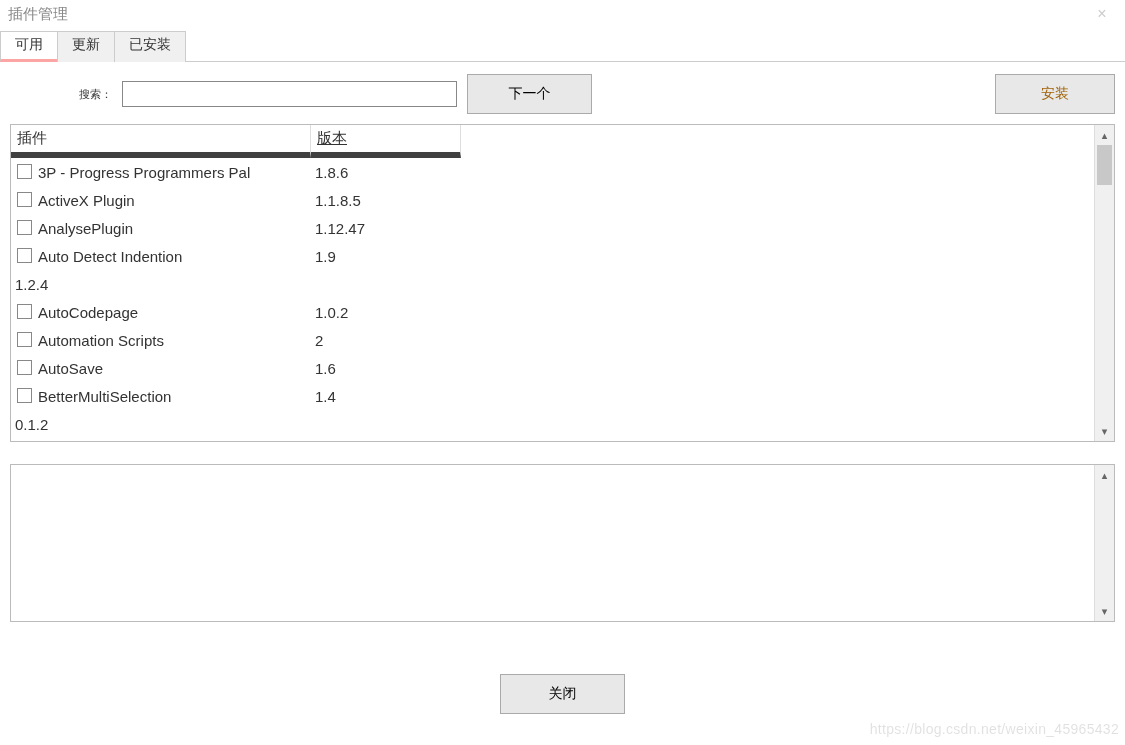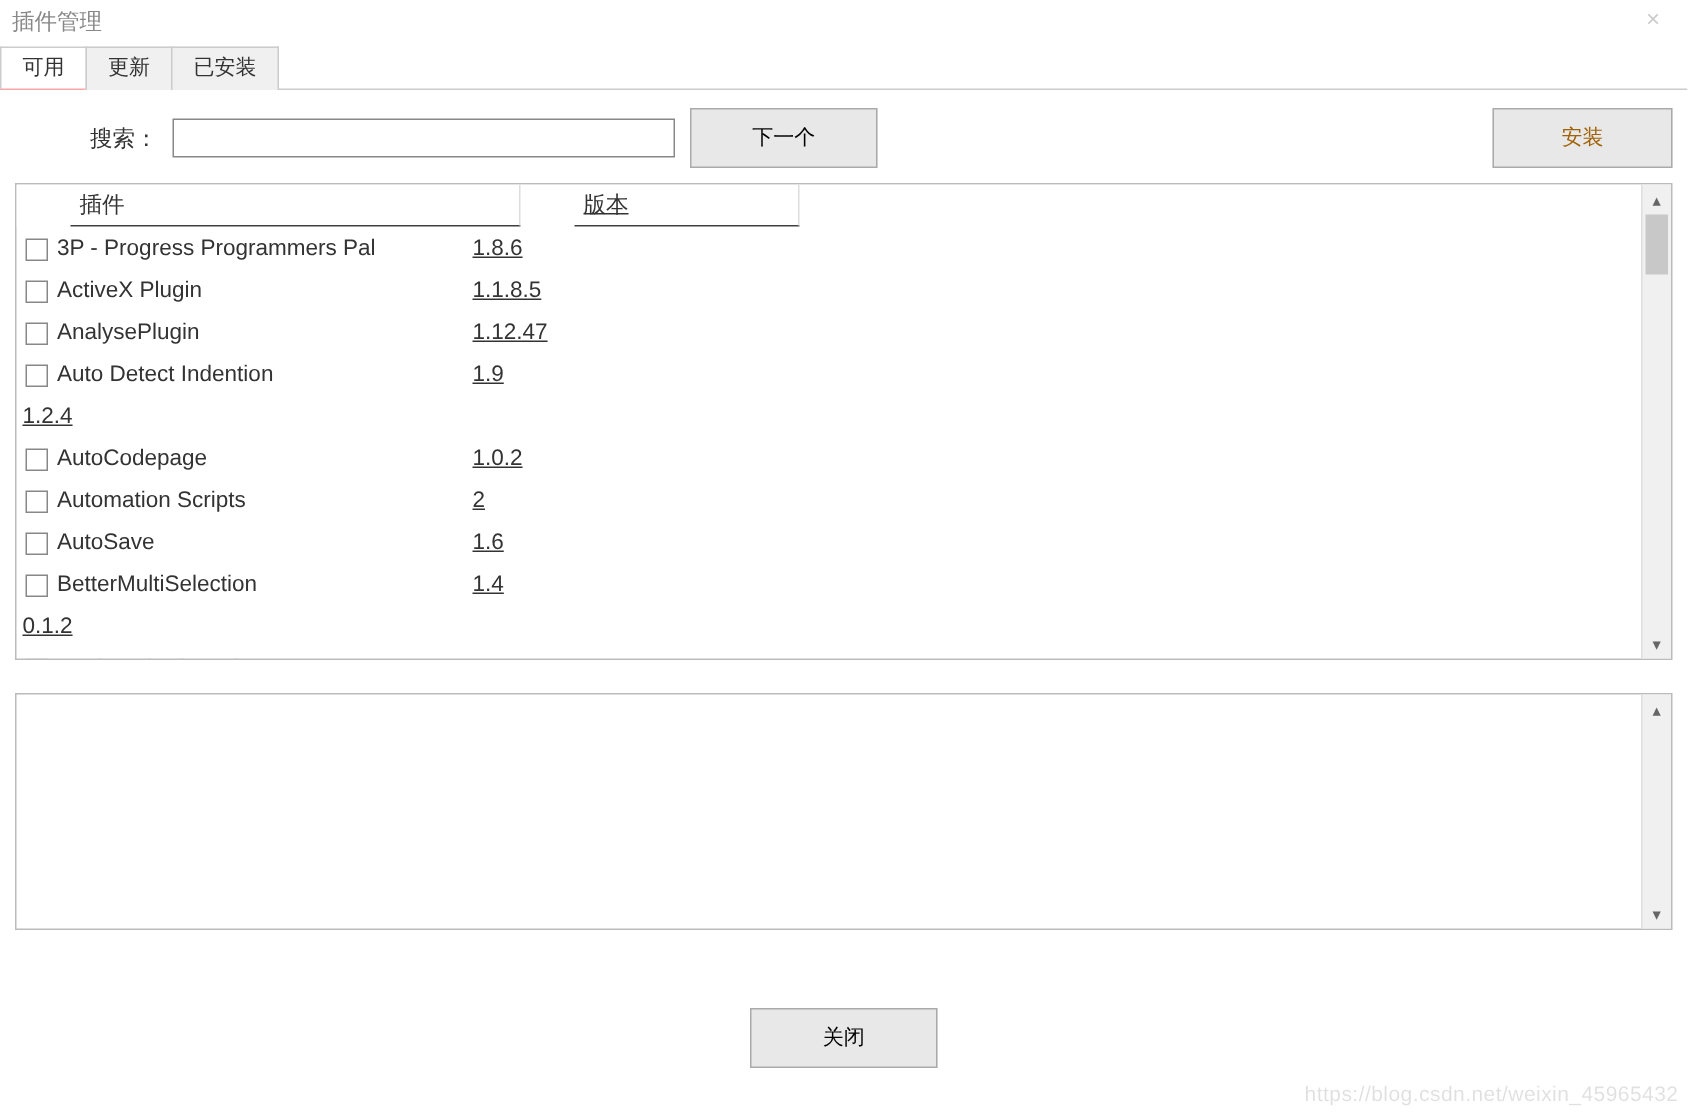--- a/index.html
+++ b/index.html
@@ -39,33 +39,33 @@
     border-bottom: none;
     background: #f0f0f0;
     margin-right: -1px;
     font-size: 14px;
     cursor: pointer;
     position: relative;
     top: 1px;
   }
   .tab.active {
     background: #fff;
-    border-bottom: 1px solid #fca5a5;
+    border-bottom: 3px solid #fca5a5;
   }
   .content {
     padding: 12px 10px 10px 10px;
   }
   .toolbar {
     display: flex;
     align-items: center;
     gap: 10px;
     margin-bottom: 10px;
     padding-left: 50px;
   }
-  .toolbar label { font-size: 15px; }
+  .toolbar label { font-size: 11px; margin-left: 19px; }
   .search-input {
     width: 335px;
     height: 26px;
     border: 1px solid #888;
     padding: 2px 4px;
     font-size: 14px;
   }
   .btn {
     height: 40px;
     min-width: 125px;
@@ -90,49 +90,47 @@
     flex-direction: column;
   }
   .cols {
     display: flex;
     background: #fff;
     font-size: 15px;
   }
   .cols .c {
     padding: 4px 6px;
     border-right: 1px solid #ddd;
-    border-bottom: 1px solid #404040;
-    margin-left: 36px;
+    border-bottom: 6px solid #404040;
   }
   .c1 { width: 300px; flex-shrink:0; }
   .c2 { width: 150px; flex-shrink:0;text-decoration:underline; }
   .rows {
     flex: 1;
     overflow: hidden;
   }
   .row {
     display: flex;
     align-items: center;
     font-size: 15px;
     height: 28px;
   }
   .row .cell1 {
     width: 300px;
     display: flex;
-    align-items: flex-end;
+    align-items: flex-start;
     gap: 6px;
     padding-left: 6px;
     white-space: nowrap;
     overflow: hidden;
     text-overflow: ellipsis;
   }
   .row .cell2 {
     width: 150px;
     padding-left: 4px;
-    text-decoration: underline;
   }
   .chk {
     width: 15px; height: 15px;
     border: 1px solid #888;
     flex-shrink: 0;
     background:#fff;
   }
   .vscroll {
     width: 20px;
     background: #f0f0f0;

